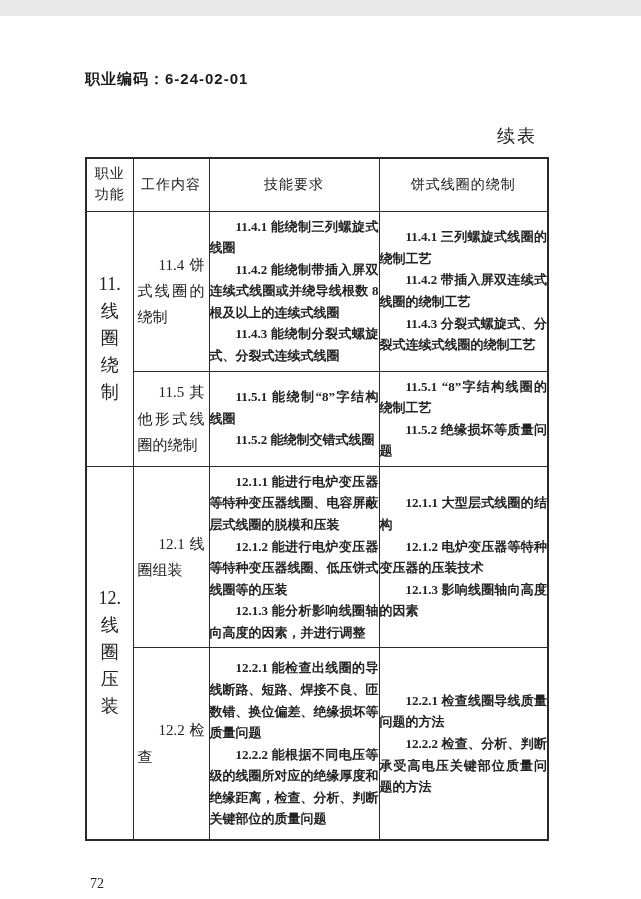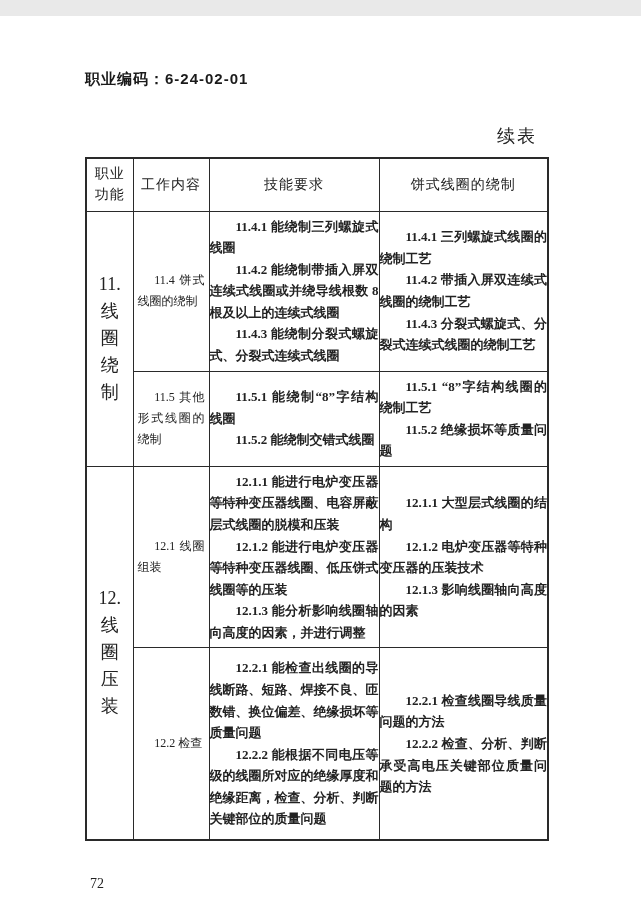--- a/index.html
+++ b/index.html
@@ -70,21 +70,21 @@
   tr.row-12-2 { height: 192px; }
   td.func-cell {
     text-align: center;
     white-space: pre-line;
     font-size: 18px;
     line-height: 1.5;
     letter-spacing: 0;
     color: #222;
   }
   td.work-cell {
-    font-size: 12px;
+    font-size: 15px;
     line-height: 1.75;
     padding: 3px 4px;
     text-indent: 1.4em;
     text-align: justify;
     text-justify: inter-character;
     color: #222;
   }
   td.req-cell {
     padding: 4px 0;
     font-weight: bold;

